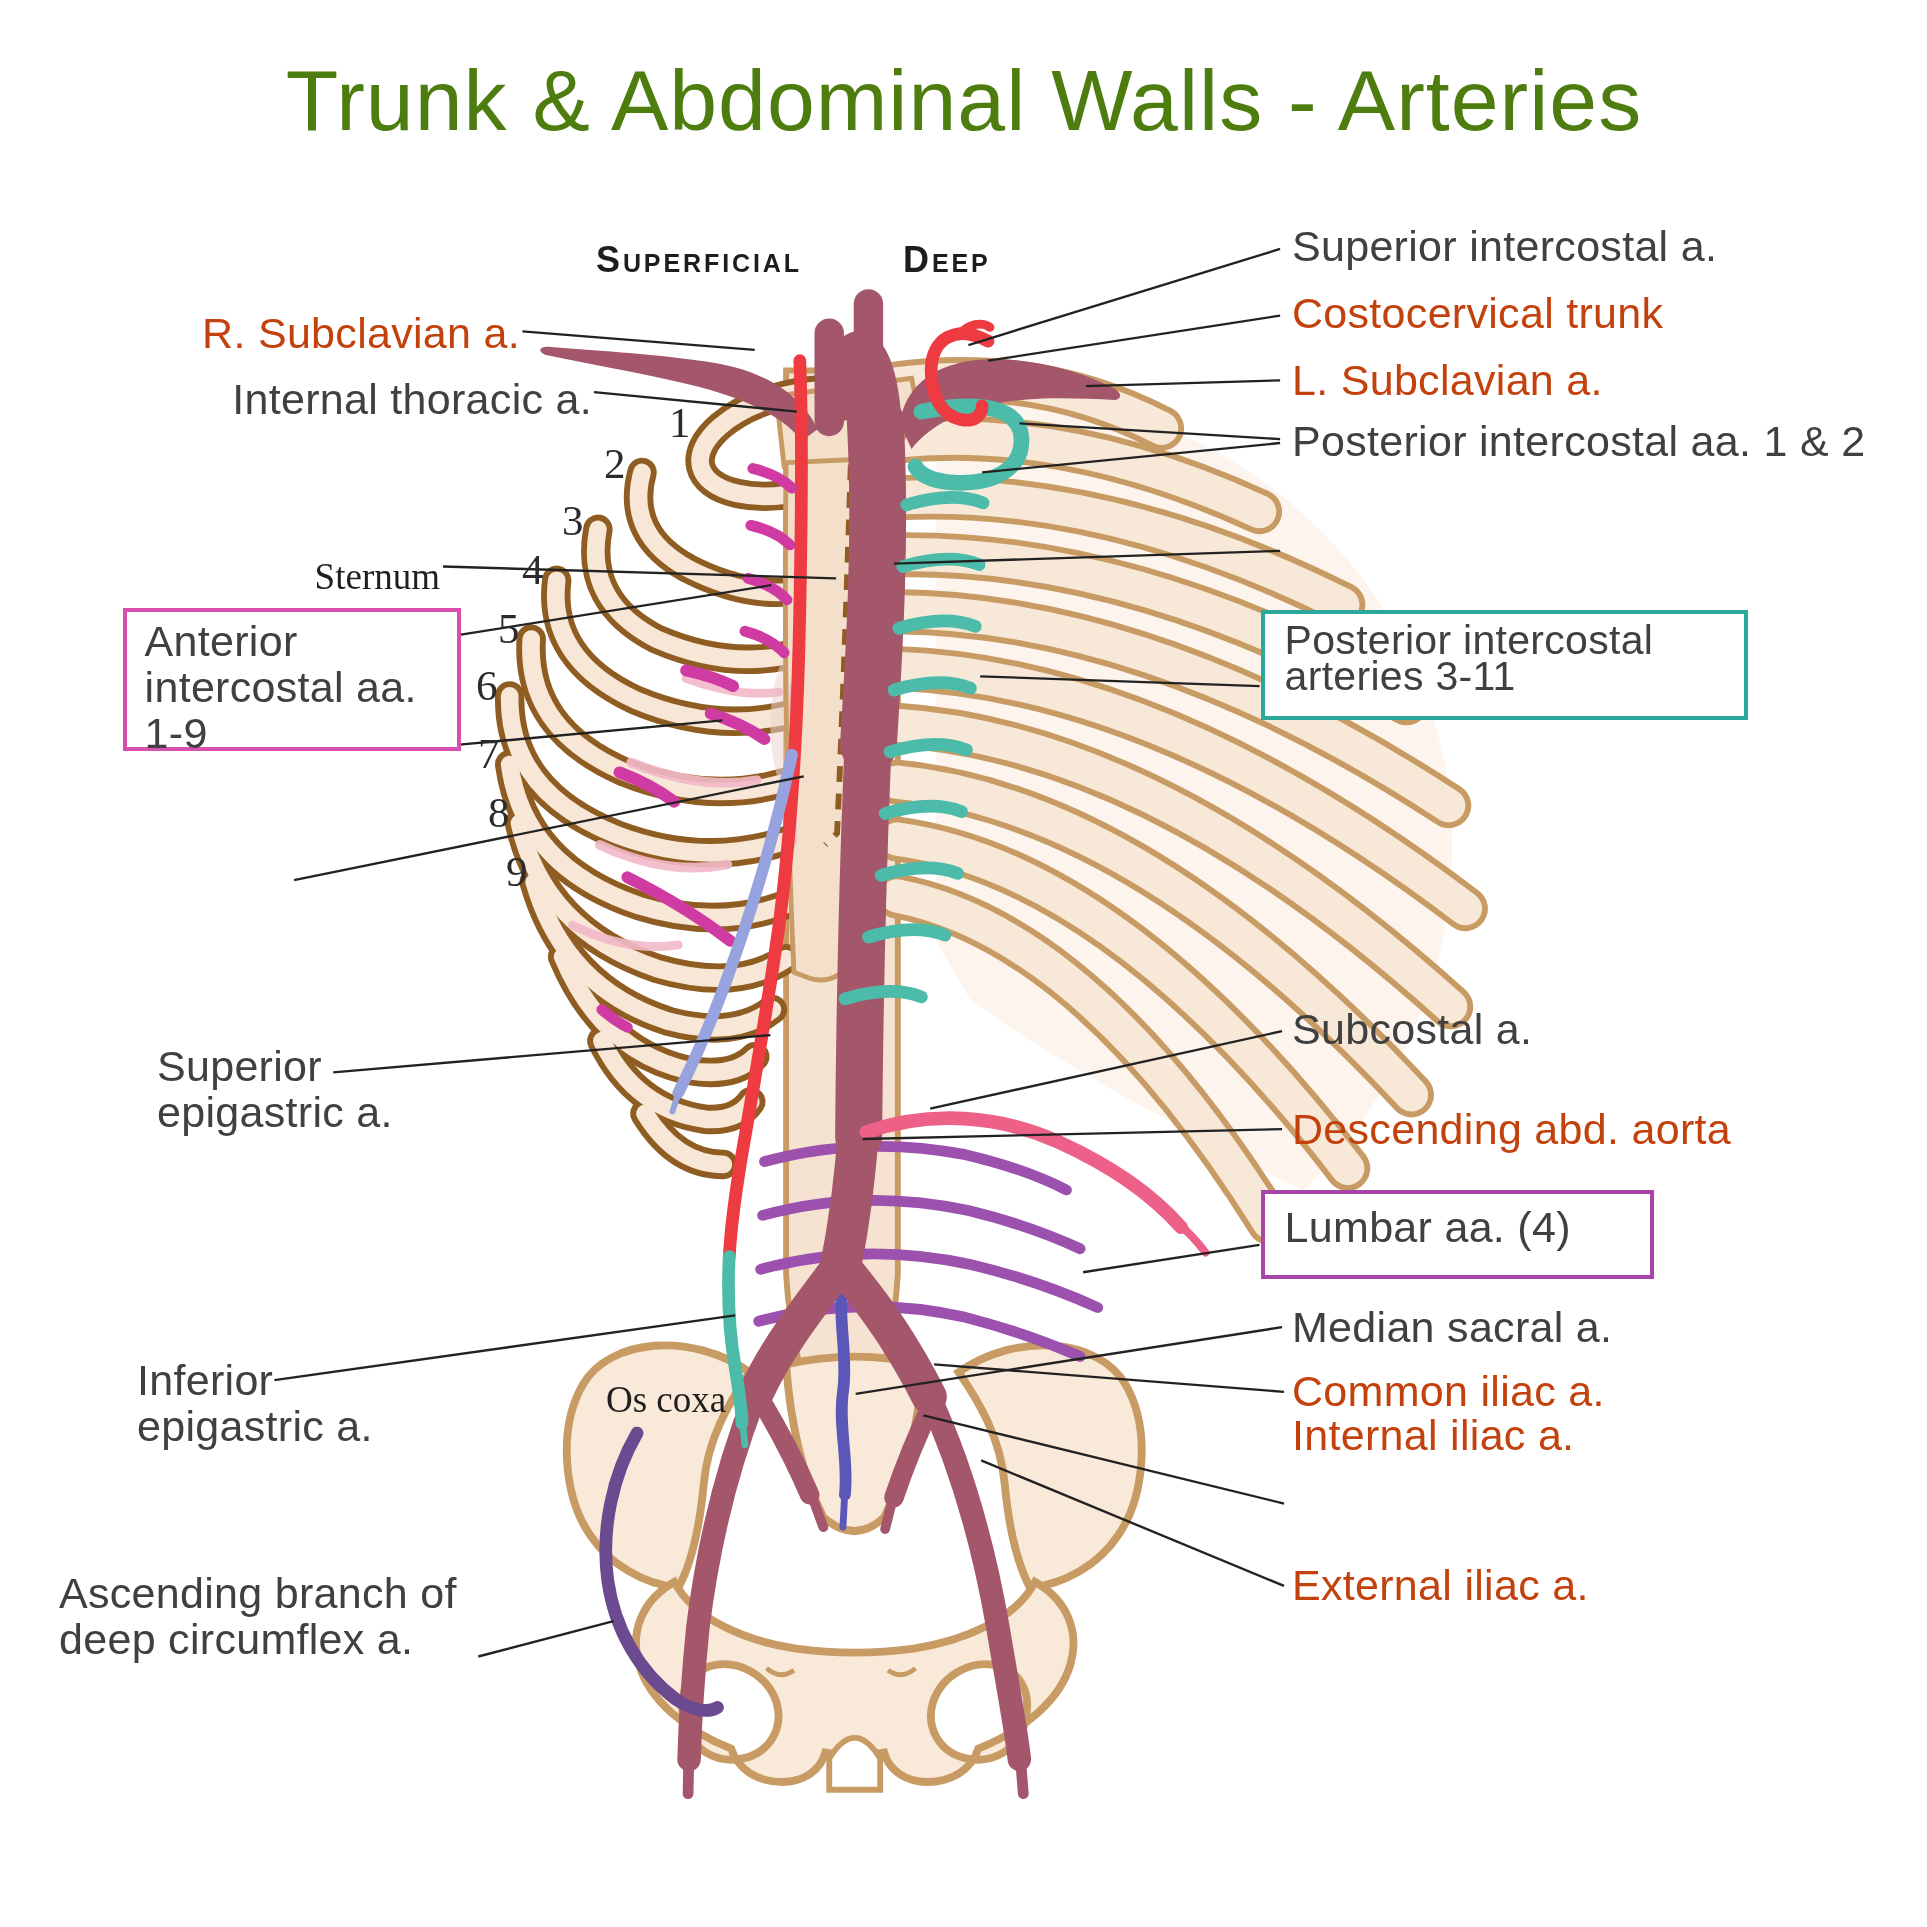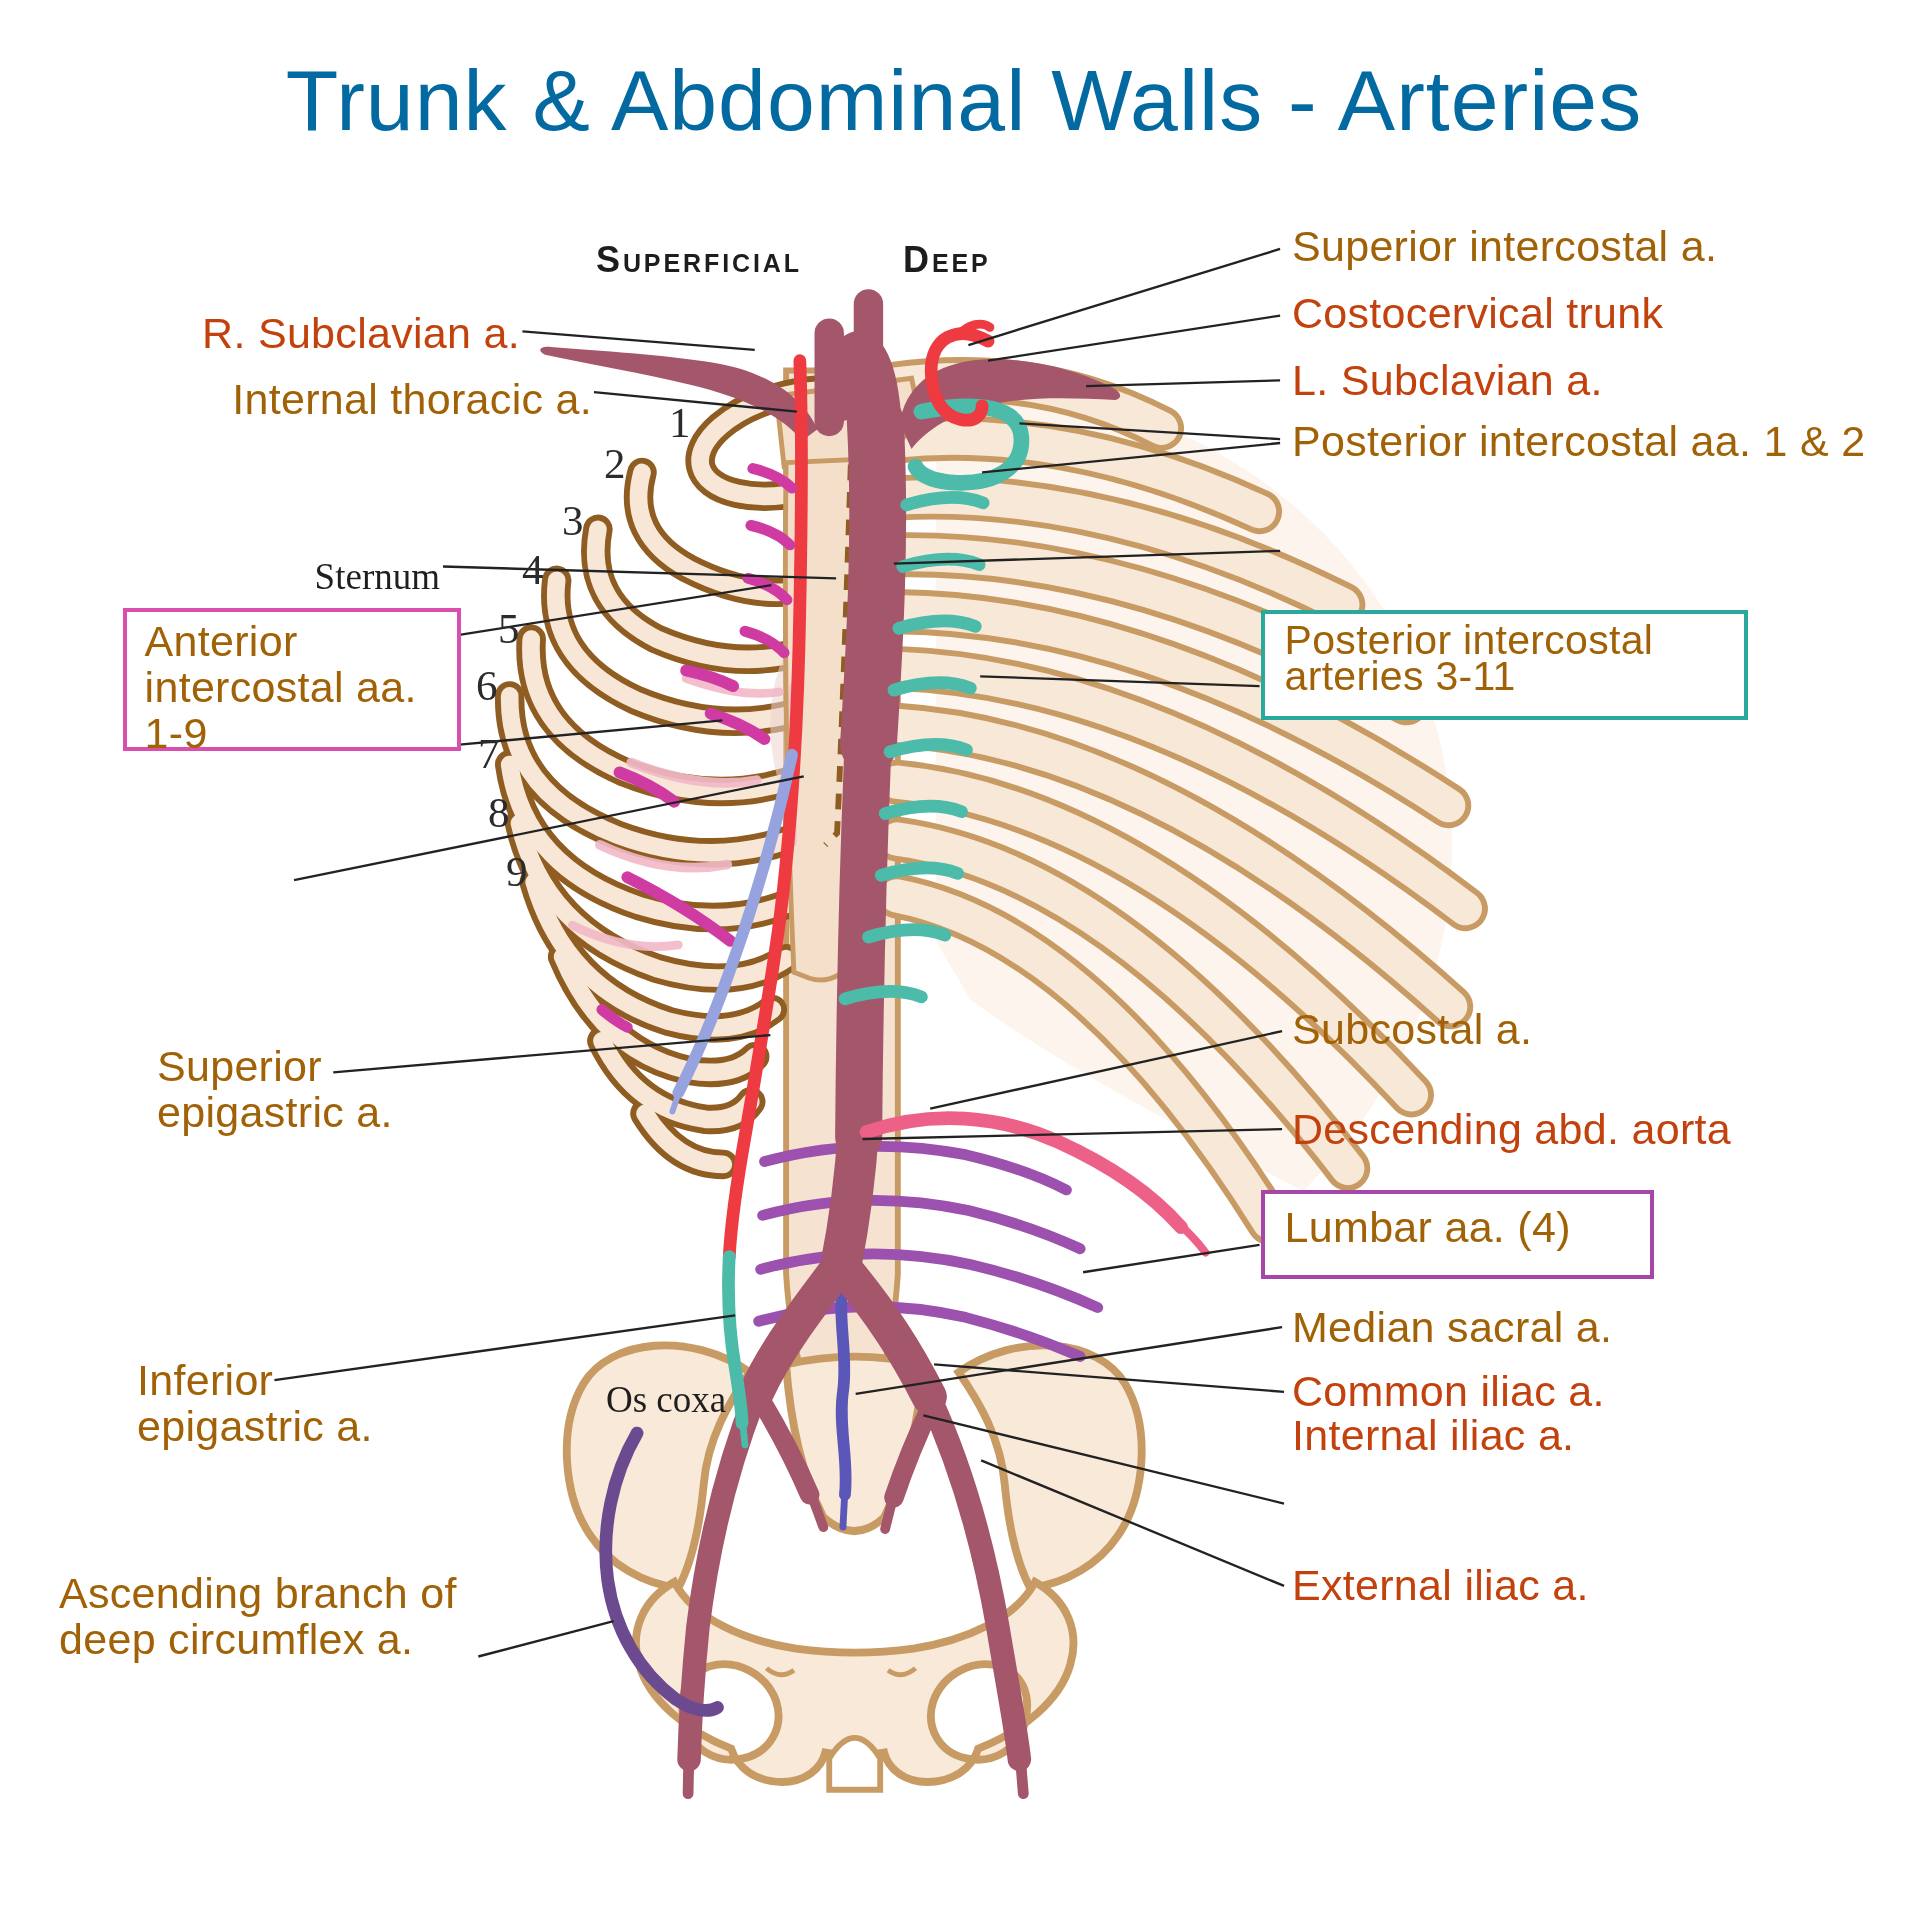--- a/index.html
+++ b/index.html
@@ -1,24 +1,24 @@
 <!DOCTYPE html>
 <html><head>
 <meta charset="utf-8">
 <style>
   html,body{margin:0;padding:0;background:#ffffff;}
   #page{position:relative;width:1928px;height:1928px;background:#ffffff;overflow:hidden;
         font-family:"Liberation Sans",sans-serif;}
   #art{position:absolute;left:0;top:0;width:1928px;height:1928px;}
-  .txt{position:absolute;color:#a16207;font-size:43px;line-height:1.07;letter-spacing:0.3px;
+  .txt{position:absolute;color:#404040;font-size:43px;line-height:1.07;letter-spacing:0.3px;
        white-space:pre-line;}
   .maroon{color:#c2410c;}
   .ralign{text-align:right;}
   #title{position:absolute;left:0;right:0;top:51px;text-align:center;font-size:86px;
-         font-weight:300;letter-spacing:1px;color:#0369a1;}
+         font-weight:300;letter-spacing:1px;color:#4d7c0f;}
   .hdr{position:absolute;font-variant:small-caps;font-weight:600;font-size:36px;
        letter-spacing:2.9px;color:#1d1d1d;}
   .serif{font-family:"Liberation Serif",serif;font-size:37px;color:#1f1f1f;letter-spacing:0;}
   .ribnum{position:absolute;font-family:"Liberation Serif",serif;font-size:43px;color:#2b2b2b;}
   .box{position:absolute;background:#fff;}
   #box-ant{left:123px;top:608px;width:312px;height:129px;border:4.9px solid #d94fae;
            padding:5.9px 0 0 17.6px;}
   #box-post{left:1261px;top:610px;width:459px;height:94px;border:4.9px solid #2aa89c;
             padding:7.8px 0 0 19.6px;font-size:41px;line-height:.88;}
   #box-lum{left:1261px;top:1190px;width:365px;height:71px;border:4.9px solid #a646a8;

